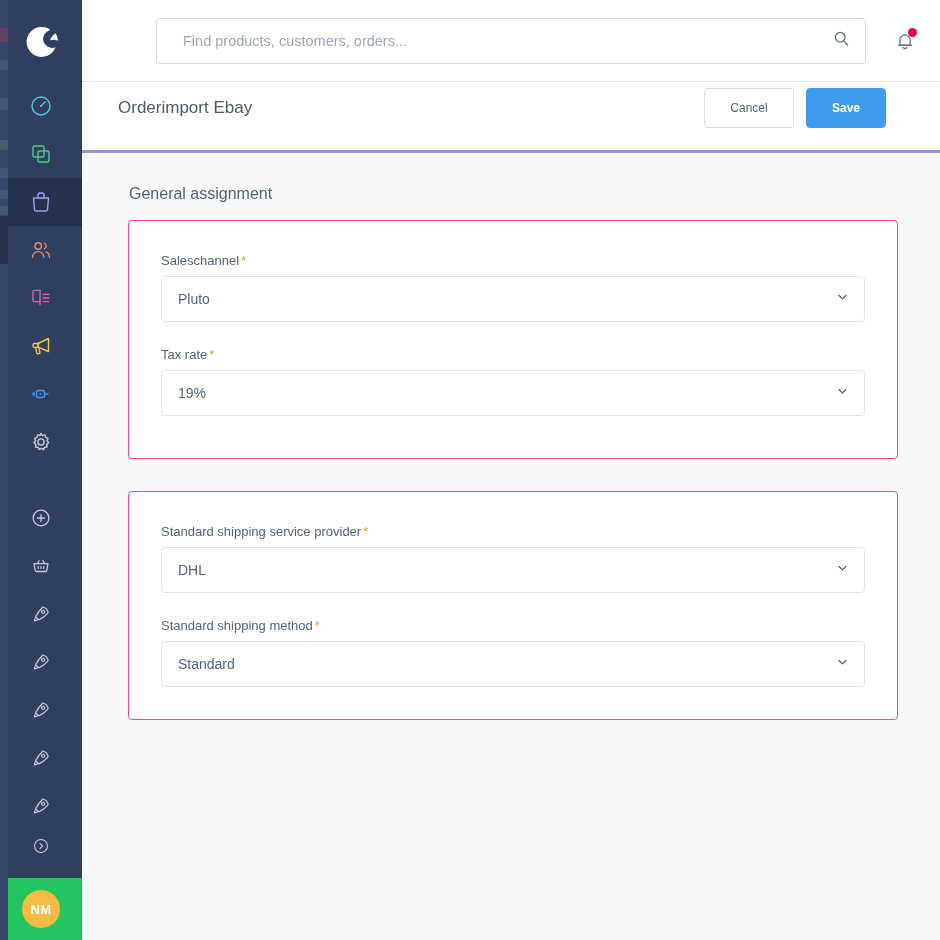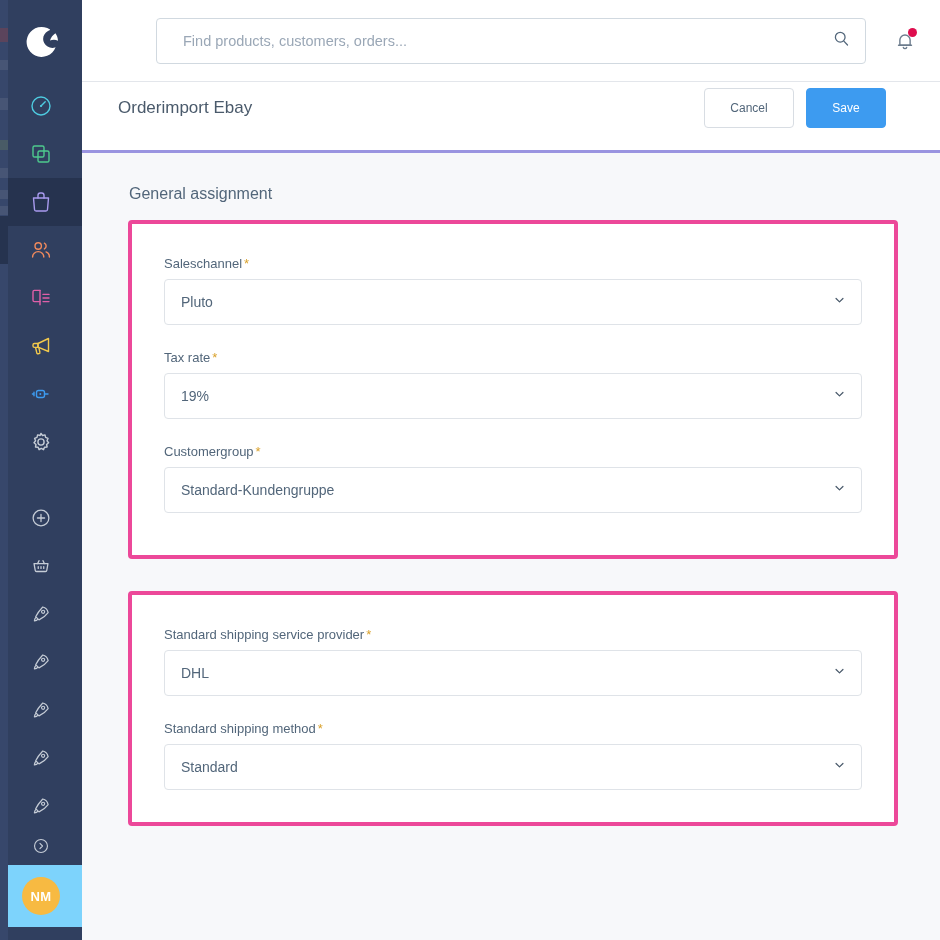--- a/index.html
+++ b/index.html
@@ -80,24 +80,24 @@
     cursor: pointer;
   }
   .nav-item.active { background: #26334f; }
 
   .nav-item svg { display: block; }
 
   .nav-gap { height: 28px; }
 
   .sidebar-footer {
     position: absolute;
-    left: 0; bottom: 13px;
+    left: 0; bottom: 0;
     width: 82px;
     height: 62px;
-    background: #7dd3fc;
+    background: #22c55e;
     display: flex;
     align-items: center;
     justify-content: center;
   }
   .avatar {
     width: 38px; height: 38px;
     border-radius: 50%;
     background: #f7ba42;
     color: #ffffff;
     font-size: 13px;
@@ -207,42 +207,42 @@
     padding: 0 22px;
     background: #ffffff;
     border-color: #d8dde3;
     color: #52667a;
   }
   .btn-save {
     min-width: 80px;
     padding: 0 24px;
     background: #3d9bf0;
     color: #ffffff;
-    font-weight: normal;
+    font-weight: bold;
     border-color: #3d9bf0;
   }
 
   
   .content {
     flex: 1 1 auto;
     overflow: hidden;
     padding: 32px 42px 0 46px;
   }
 
   .section-title {
     font-size: 16px;
     color: #52667a;
     font-weight: normal;
     margin-bottom: 17px;
     padding-left: 1px;
   }
 
   .card {
     background: #ffffff;
-    border: 4px solid #ec4899;
+    border: 1px solid #ec4899;
     border-radius: 4px;
     padding: 32px;
     margin-bottom: 32px;
   }
   .card-general { padding-bottom: 42px; }
 
   .field { margin-bottom: 25px; }
   .field:last-child { margin-bottom: 0; }
 
   .field-label {
@@ -499,33 +499,20 @@
           <div class="select">
             <span class="select-value">19%</span>
             <span class="chevron">
               <svg width="15" height="15" viewBox="0 0 24 24" fill="none" stroke="#4a5a6b" stroke-width="2">
                 <path d="M6.5 9.5l5.5 5.5 5.5-5.5" stroke-linecap="round" stroke-linejoin="round"></path>
               </svg>
             </span>
           </div>
         </div>
 
-        <div class="field">
-          <label class="field-label">
-            <span>Customergroup</span><span class="req">*</span>
-          </label>
-          <div class="select">
-            <span class="select-value">Standard-Kundengruppe</span>
-            <span class="chevron">
-              <svg width="15" height="15" viewBox="0 0 24 24" fill="none" stroke="#4a5a6b" stroke-width="2">
-                <path d="M6.5 9.5l5.5 5.5 5.5-5.5" stroke-linecap="round" stroke-linejoin="round"></path>
-              </svg>
-            </span>
-          </div>
-        </div>
 
       </div>
 
       <div class="card">
 
         <div class="field">
           <label class="field-label">
             <span>Standard shipping service provider</span><span class="req">*</span>
           </label>
           <div class="select">

